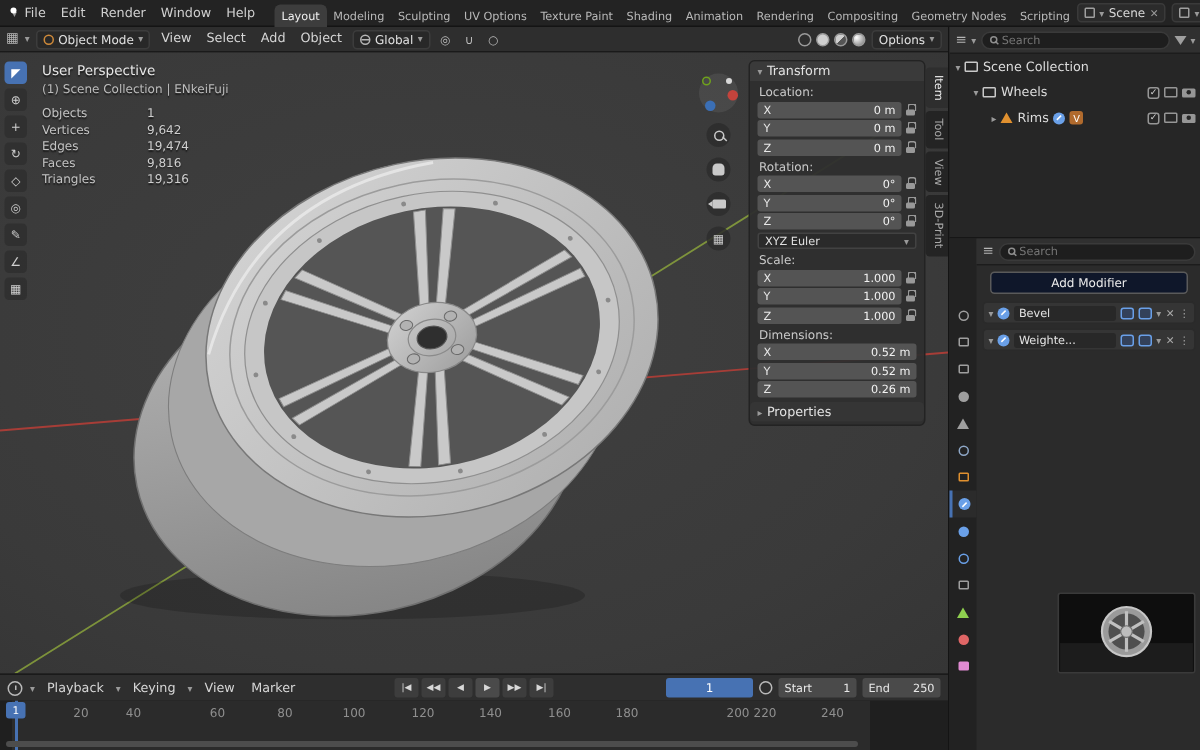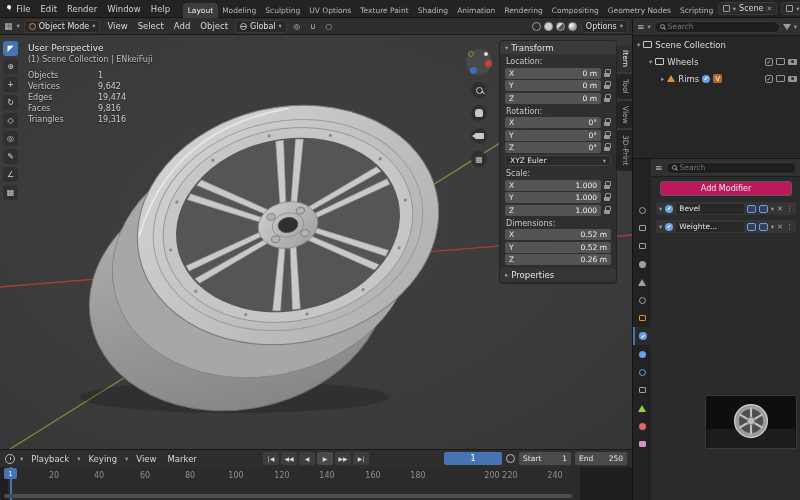--- a/index.html
+++ b/index.html
@@ -154,21 +154,21 @@
   .c-orange { border-color:#e0902f !important; }
   .c-blue   { border-color:#6aa0e8 !important; background:none; }
   .c-bluef  { background:#6aa0e8 !important; border-color:#6aa0e8 !important; }
   .c-green  { border-bottom-color:#8ecf4f !important; }
   .c-red    { background:#e06666 !important; border-color:#e06666 !important; }
   .c-pink   { background:#e08ad2 !important; border-color:#e08ad2 !important; }
   .props-main { position:absolute; left:18px; top:0; width:150px; height:342px; }
   .pr-search-row { display:flex; align-items:center; gap:3px; height:18px; padding:0 4px; background:#303030; border-bottom:1px solid #1c1c1c; }
   .breadcrumb { display:flex; align-items:center; gap:3px; height:17px; padding:0 5px; font-size:8px; color:#cfcfcf; }
   .bc-cube { width:7px; height:7px; border:1px solid #b9b9b9; border-radius:1px; }
-  .add-mod { display:block; width:132px; margin:4px auto 5px; height:15px; background:#be185d;
+  .add-mod { display:block; width:132px; margin:4px auto 5px; height:15px; background:#0f172a;
     border:1px solid #5a5a5a; border-radius:3px; color:#ececec; font-size:8px;
     font-family:"DejaVu Sans",sans-serif; }
   .mod-row { display:flex; align-items:center; gap:3px; height:15px; margin:3px 4px; background:#353535;
     border:1px solid #2a2a2a; border-radius:3px; padding:0 3px; }
   .mod-name { flex:1; height:10px; background:#282828; border-radius:2px; color:#e4e4e4;
     font-size:7.5px; display:flex; align-items:center; padding:0 3px; }
   .mtg { width:9px; height:8px; border:1px solid #6aa0e8; border-radius:2px; background:#33415a; }
   .mx { color:#a8a8a8; font-size:7px; }
   .preview { position:absolute; right:4px; bottom:52px; width:92px; height:54px; background:#101010;
     border:1px solid #3a3a3a; border-radius:2px; overflow:hidden; }
@@ -528,21 +528,21 @@
         <span>End</span>
           <span>250</span>
       </span>
     </div>
   </div>
 
   <div class="tl-body">
     <div class="tl-out" style="left:0;width:8px;"></div>
     <div class="tl-out" style="left:580px;right:0;"></div>
     <span class="tl-num" style="left:54px">20</span>
-    <span class="tl-num" style="left:99px">40</span>
+    <span class="tl-num" style="left:89px">40</span>
     <span class="tl-num" style="left:145px">60</span>
     <span class="tl-num" style="left:190px">80</span>
     <span class="tl-num" style="left:236px">100</span>
     <span class="tl-num" style="left:282px">120</span>
     <span class="tl-num" style="left:327px">140</span>
     <span class="tl-num" style="left:373px">160</span>
     <span class="tl-num" style="left:418px">180</span>
     <span class="tl-num" style="left:492px">200</span>
     <span class="tl-num" style="left:510px">220</span>
     <span class="tl-num" style="left:555px">240</span>

